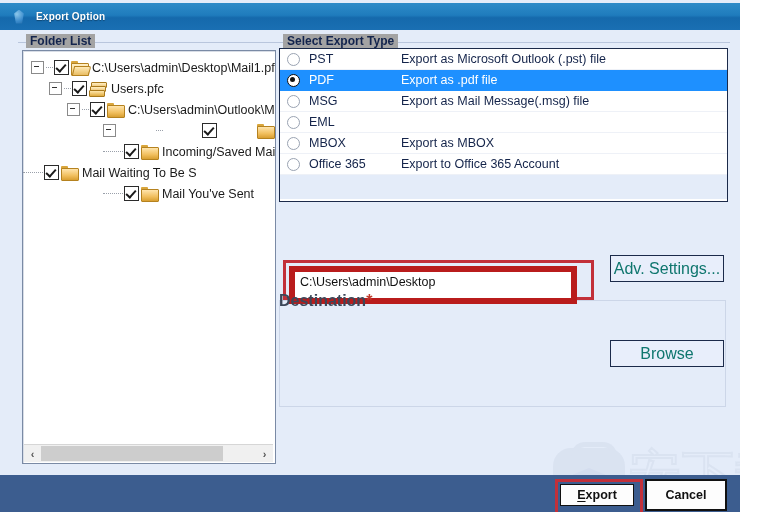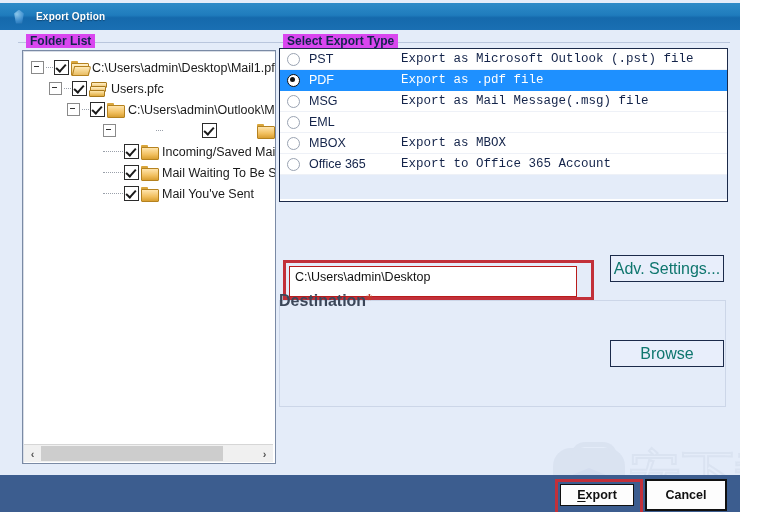--- a/index.html
+++ b/index.html
@@ -31,21 +31,21 @@
     color:#ffffff;font-size:10px;font-weight:bold;letter-spacing:.2px;
     text-shadow:0 1px 1px rgba(0,0,0,.35);
   }
   
   .content{
     position:absolute;left:0;top:30px;width:740px;height:451px;background:#e4ecf9;
   }
   .groupbox{position:absolute;}
   .gb-label{
     position:absolute;top:0;left:8px;font-size:12px;font-weight:bold;color:#13244d;
-    background:#d946ef;padding:0 4px;z-index:3;
+    background:#a3a3a3;padding:0 4px;z-index:3;
   }
   .gb-frame{
     position:absolute;left:0;top:8px;right:0;bottom:0;
     border:1px solid #b9c6dd;border-top:1px solid #b9c6dd;
   }
 
   
   #folder-list{left:18px;top:4px;width:265px;height:440px;}
   .tree-outer{
     position:absolute;left:4px;top:16px;width:252px;height:412px;
@@ -134,21 +134,21 @@
   .radio{
     width:11px;height:11px;border:1px solid #9aa3b2;border-radius:50%;
     margin-left:7px;margin-right:9px;flex:0 0 auto;background:#fff;position:relative;
   }
   .opt-row.sel .radio{border:1px solid #0d0d0d;background:#fff;}
   .opt-row.sel .radio:after{
     content:"";position:absolute;left:2px;top:2px;width:5px;height:5px;border-radius:50%;
     background:#111;
   }
   .opt-code{width:92px;flex:0 0 auto;}
-  .opt-desc{flex:1 1 auto;font-family:Liberation Mono, monospace;}
+  .opt-desc{flex:1 1 auto;}
   .opt-filler{height:24px;background:#e4ecf9;}
   
   .btn{
     background:#e8eefb;border:1px solid #1b2a4a;color:#0f766e;
     font-size:16px;font-weight:normal;display:flex;align-items:center;justify-content:center;
     cursor:default;
   }
   #adv-settings-button{position:absolute;left:610px;top:225px;width:112px;height:25px;}
   
   #destination{left:275px;top:200px;width:455px;height:180px;}
@@ -158,22 +158,22 @@
   .dest-label .star{color:#c0392b;}
   .dest-frame{
     position:absolute;left:4px;top:70px;width:445px;height:105px;
     border:1px solid #ccd6e8;
   }
   #destination-input-highlight{
     position:absolute;left:8px;top:30px;width:305px;height:34px;
     border:3px solid #c2303a;background:transparent;
   }
   #destination-input{
-    position:absolute;left:14px;top:36px;width:288px;height:31px;
-    background:#fff;border:1px solid #b91c1c;
+    position:absolute;left:14px;top:36px;width:288px;height:38px;
+    background:#fff;border:6px solid #b91c1c;
     font-size:12.5px;color:#111;line-height:21px;padding-left:5px;
     box-sizing:border-box;white-space:nowrap;overflow:hidden;
   }
   #browse-button{position:absolute;left:610px;top:310px;width:112px;height:25px;}
   
   .watermark{
     position:absolute;left:278px;top:212px;width:230px;height:85px;pointer-events:none;
     opacity:.55;
   }
   .wm-logo{
@@ -295,21 +295,21 @@
             </div>
             <div class="node" style="padding-left: 80px; text-align: center;">
               <span class="dots" style="width: 20px;"></span>
               <span class="cbox"></span>
               <span class="folder">
                 <span class="tab"></span>
                 <span class="body"></span>
               </span>
               <span>Incoming/Saved Mai</span>
             </div>
-            <div class="node" style="padding-left: 80px;">
+            <div class="node" style="">
               <span class="dots" style="width: 20px;"></span>
               <span class="cbox"></span>
               <span class="folder">
                 <span class="tab"></span>
                 <span class="body"></span>
               </span>
               <span>Mail Waiting To Be S</span>
             </div>
             <div class="node" style="padding-left: 80px;">
               <span class="dots" style="width: 20px;"></span>

